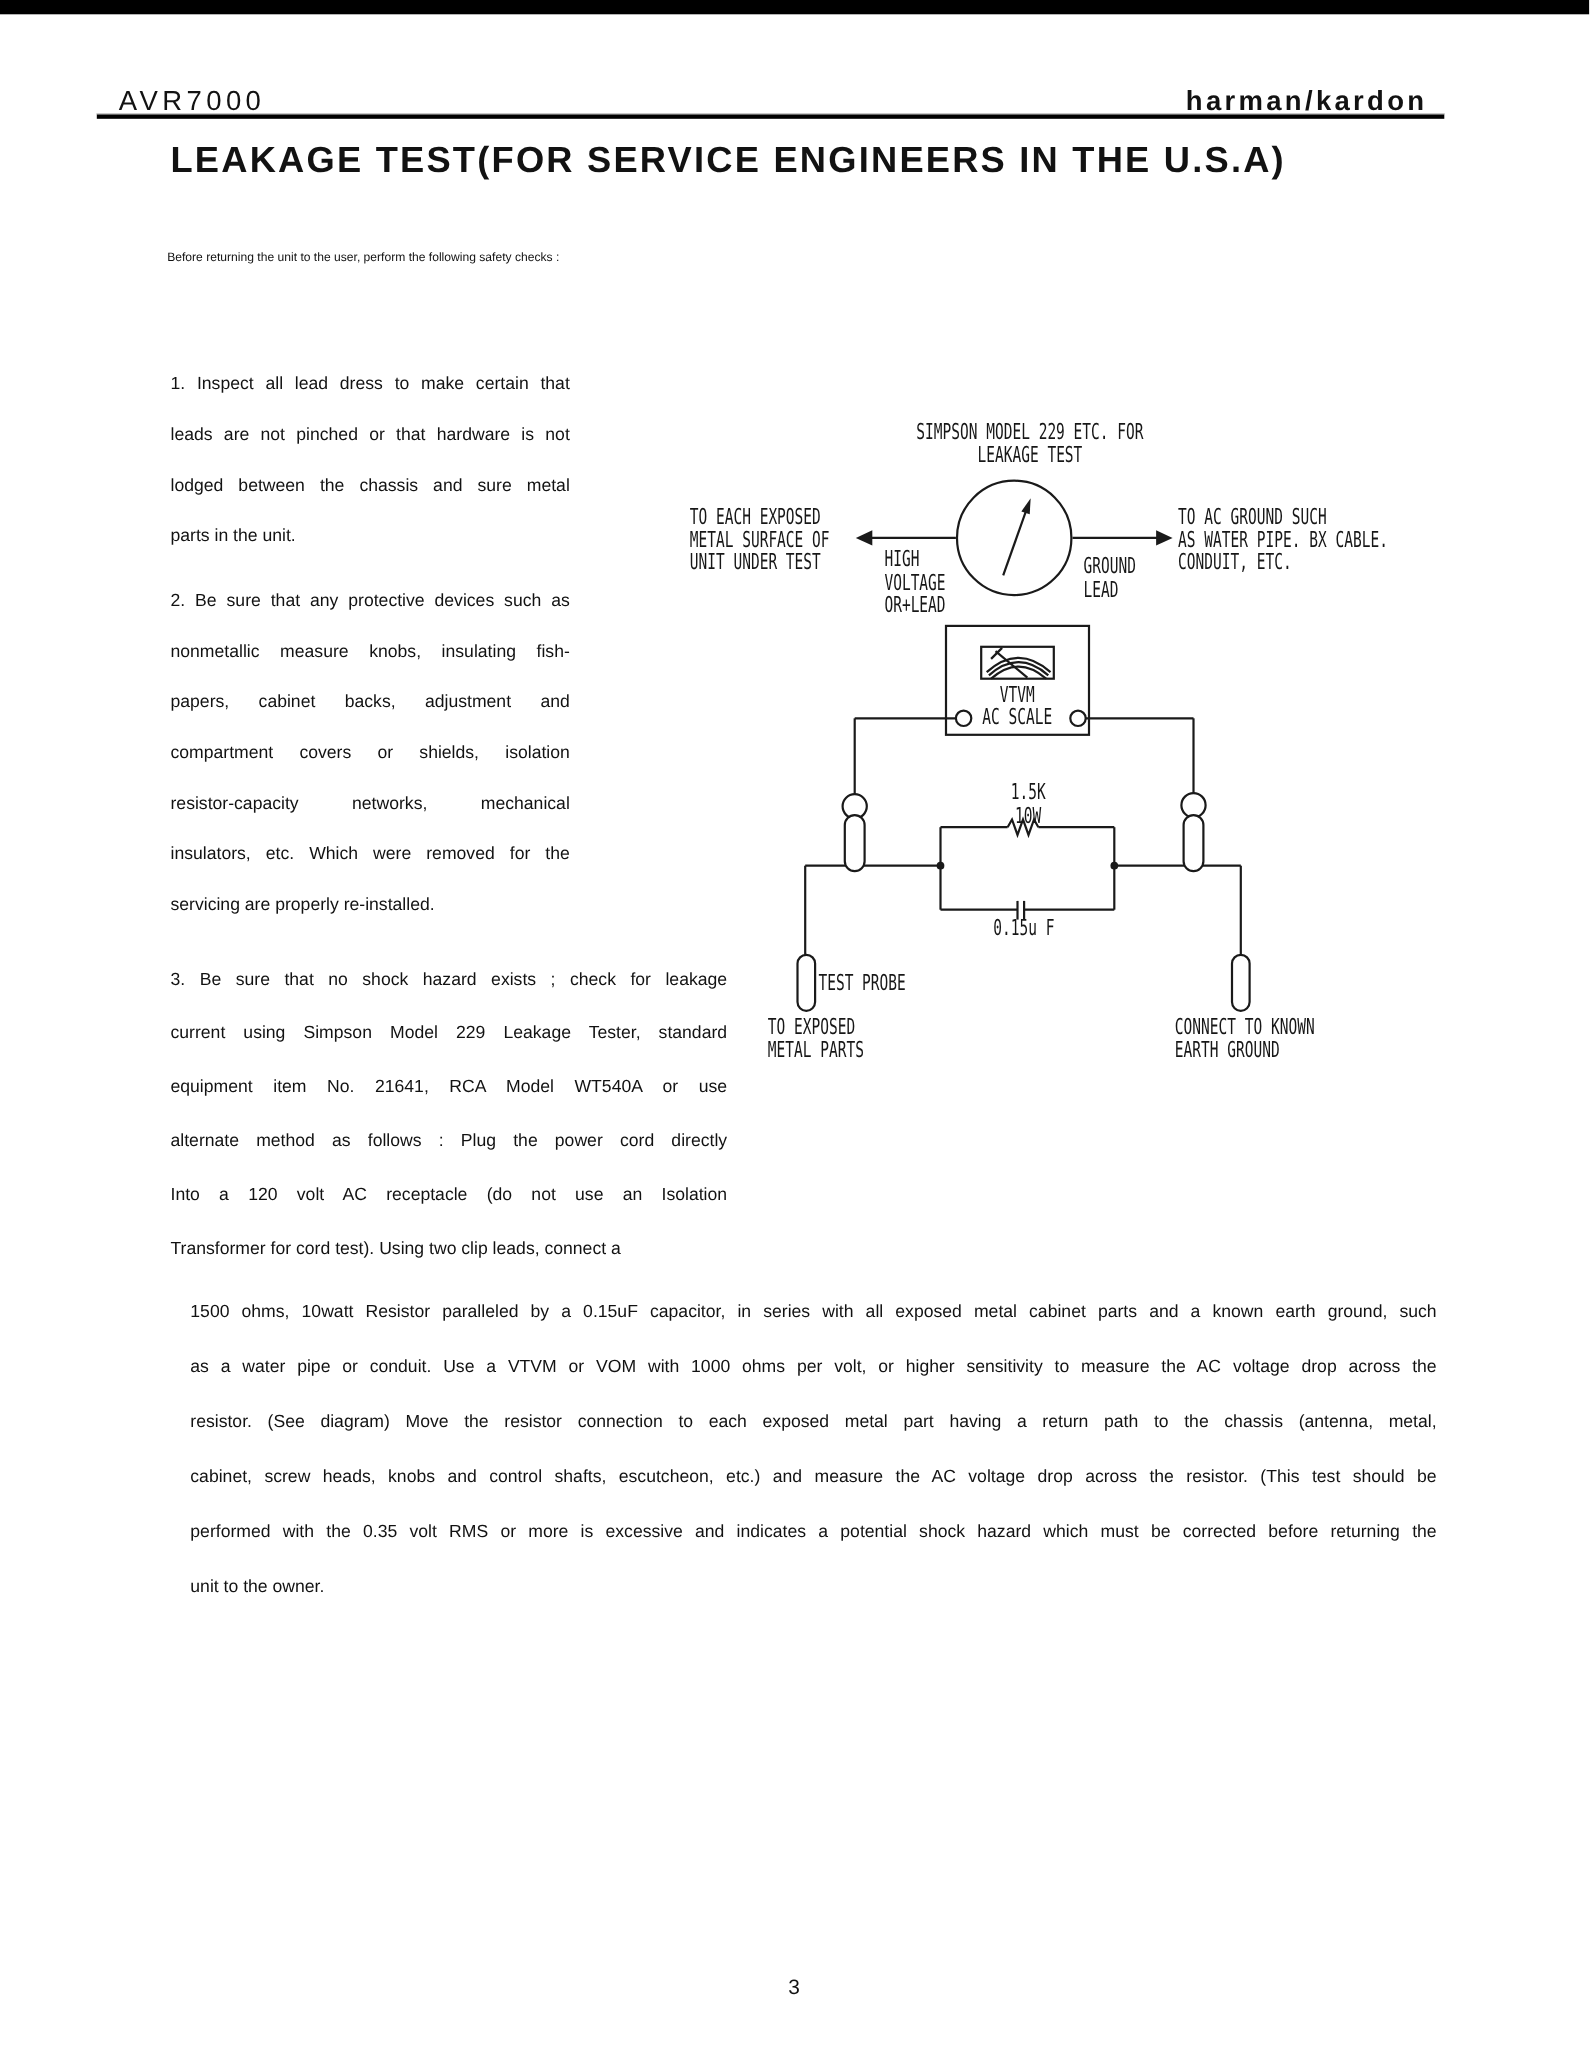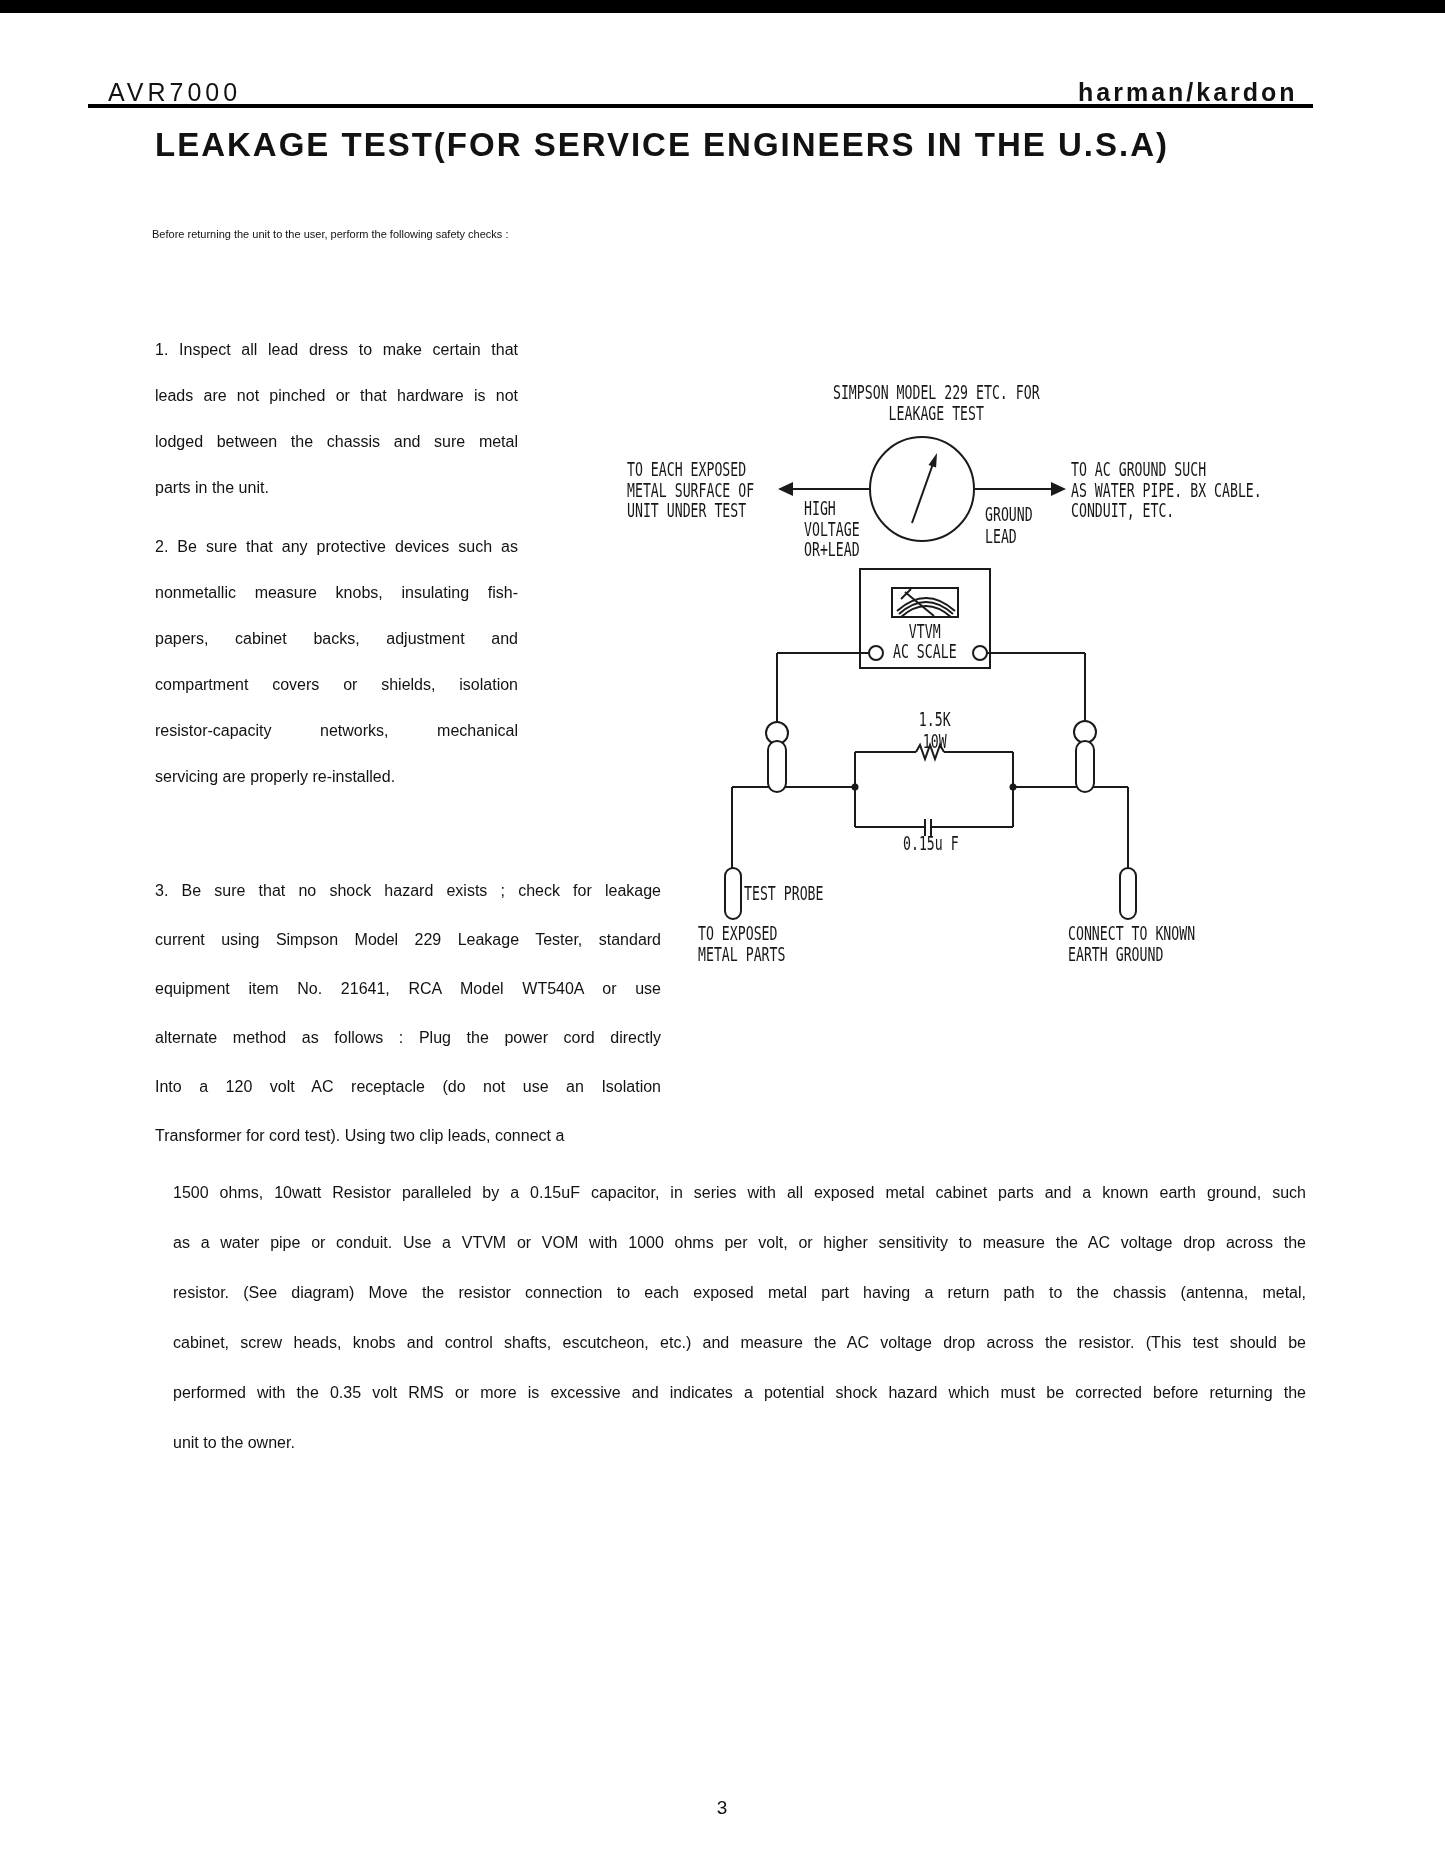--- a/index.html
+++ b/index.html
@@ -71,20 +71,21 @@
     <div class="ln ind">lodged between the chassis and sure metal</div>
     <div class="ln ind lastln">parts in the unit.</div>
   </div>
 
   <div id="item2" class="abs tb">
     <div class="ln">2. Be sure that any protective devices such as</div>
     <div class="ln ind">nonmetallic measure knobs, insulating fish-</div>
     <div class="ln ind">papers, cabinet backs, adjustment and</div>
     <div class="ln ind">compartment covers or shields, isolation</div>
     <div class="ln ind">resistor-capacity networks, mechanical</div>
+    <div class="ln ind">insulators, etc. Which were removed for the</div>
     <div class="ln ind lastln">servicing are properly re-installed.</div>
   </div>
 
   <div id="item3" class="abs tb">
     <div class="ln">3. Be sure that no shock hazard exists ; check for leakage</div>
     <div class="ln ind">current using Simpson Model 229 Leakage Tester, standard</div>
     <div class="ln ind">equipment item No. 21641, RCA Model WT540A or use</div>
     <div class="ln ind">alternate method as follows : Plug the power cord directly</div>
     <div class="ln ind">Into a 120 volt AC receptacle (do not use an Isolation</div>
     <div class="ln ind lastln">Transformer for cord test). Using two clip leads, connect a</div>

